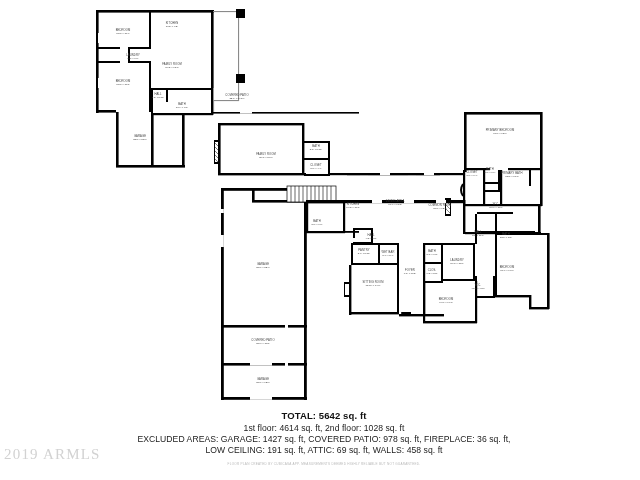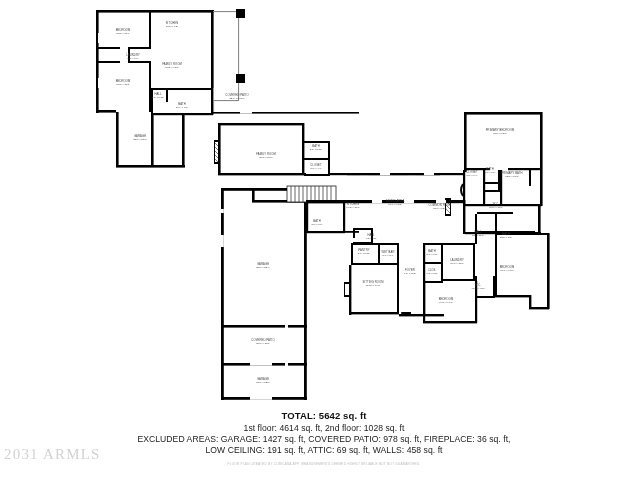--- a/index.html
+++ b/index.html
@@ -449,13 +449,13 @@
 </div>
 
 <div id="summary">
   <div class="sum-total">TOTAL: 5642 sq. ft</div>
   <div class="sum-line">1st floor: 4614 sq. ft, 2nd floor: 1028 sq. ft</div>
   <div class="sum-line">EXCLUDED AREAS: GARAGE: 1427 sq. ft, COVERED PATIO: 978 sq. ft, FIREPLACE: 36 sq. ft,</div>
   <div class="sum-line">LOW CEILING: 191 sq. ft, ATTIC: 69 sq. ft, WALLS: 458 sq. ft</div>
   <div class="sum-disclaimer">FLOOR PLAN CREATED BY CUBICASA APP. MEASUREMENTS DEEMED HIGHLY RELIABLE BUT NOT GUARANTEED.</div>
 </div>
 
-<div id="watermark">2031 ARMLS</div>
+<div id="watermark">2019 ARMLS</div>
 
 </body></html>

